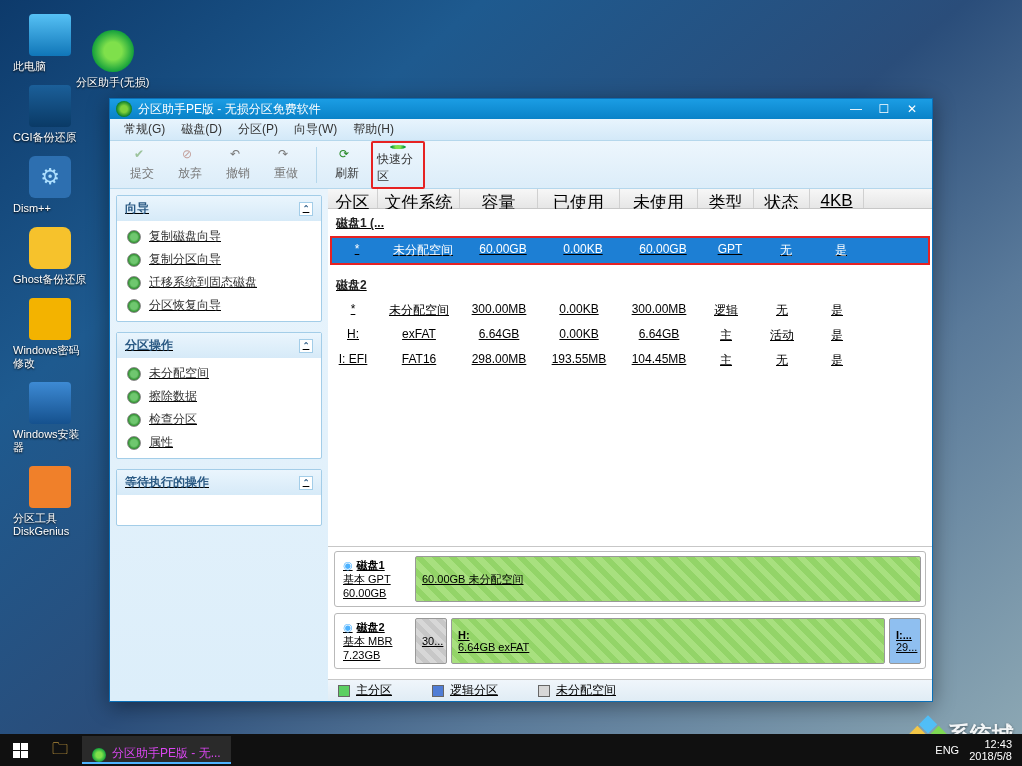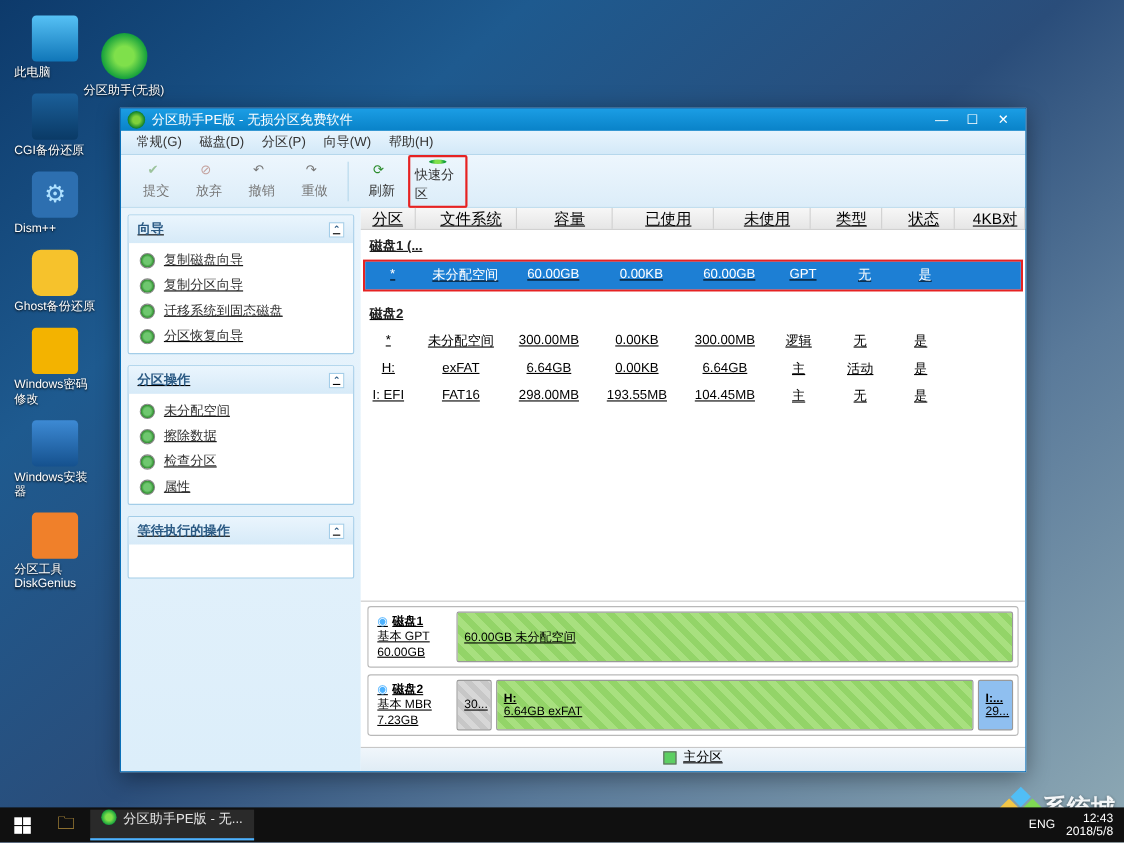--- a/index.html
+++ b/index.html
@@ -30,47 +30,47 @@
 .body-area { flex: 1; display: flex; min-height: 0; text-decoration: underline; }
 .left-pane { width: 218px; background: linear-gradient(#e9f4fc, #dceefa); padding: 6px; display: flex; flex-direction: column; gap: 10px; overflow: auto; }
 .panel { border: 1px solid #a3cde8; background: #fff; border-radius: 2px; }
 .panel-h { background: linear-gradient(#eaf5fd, #d6eaf8); padding: 4px 8px; font-size: 12px; font-weight: bold; color: #2b5a84; display: flex; align-items: center; }
 .panel-h .chev { margin-left: auto; width: 14px; height: 14px; border: 1px solid #a3cde8; background: #fff; display: flex; align-items: center; justify-content: center; cursor: pointer; font-size: 8px; color: #2b5a84; }
 .panel-b { padding: 4px 0; }
 .panel-b .row { display: flex; align-items: center; padding: 3px 10px; font-size: 12px; color: #333; cursor: pointer; }
 .panel-b .row .ric { width: 14px; height: 14px; background: radial-gradient(circle,#6fc76f 40%,#2a8b2a 70%); border-radius: 50%; margin-right: 8px; border: 1px solid #888; }
 
 .right-pane { flex: 1; display: flex; flex-direction: column; min-width: 0; }
-.grid-head { height: 20px; background: linear-gradient(#f7f7f7,#e6e6e6); border-bottom: 1px solid #c7c7c7; display: flex; font-size: 14px; gap: 10px; }
+.grid-head { height: 20px; background: linear-gradient(#f7f7f7,#e6e6e6); border-bottom: 1px solid #c7c7c7; display: flex; font-size: 17px; }
 .grid-head .gh { padding: 2px 6px; border-right: 1px solid #d0d0d0; text-align: center; }
 .grid-body { flex: 1; overflow: auto; font-size: 12px; background: #fff; }
 .disk-title { padding: 6px 8px 4px; font-weight: bold; color: #222; }
 .trow { display: flex; padding: 2px 0; }
 .trow.sel { background: #1d7fd4; color: #fff; }
 .sel-box { border: 2px solid #e62222; margin: 0 2px 6px; }
 .tc { padding: 2px 6px; text-align: center; }
 
 .disk-viz { border-top: 1px solid #c7c7c7; background: #fff; padding: 4px 6px 4px 6px; }
 .dv-row { display: flex; border: 1px solid #b9b9b9; border-radius: 3px; margin-bottom: 6px; padding: 4px; }
 .dv-info { width: 76px; font-size: 11px; line-height: 14px; padding: 2px 4px; }
 .dv-info .dtitle { display: flex; align-items: center; gap: 4px; }
 .dv-parts { flex: 1; display: flex; gap: 4px; }
 .dv-part { border: 1px solid #999; border-radius: 2px; display: flex; flex-direction: column; justify-content: center; padding: 2px 6px; font-size: 11px; min-width: 32px; position: relative; overflow: hidden; }
 .dv-part .lbl { position: relative; z-index: 1; }
 
-.legend-bar { height: 22px; background: linear-gradient(#f0f6fb,#e0ecf5); border-top: 1px solid #c7c7c7; display: flex; align-items: center; padding: 0 10px; font-size: 12px; gap: 40px; flex-direction: column; }
+.legend-bar { height: 22px; background: linear-gradient(#f0f6fb,#e0ecf5); border-top: 1px solid #c7c7c7; display: flex; align-items: center; padding: 0 10px; font-size: 12px; gap: 40px; }
 .legend-bar .leg { display: flex; align-items: center; gap: 6px; }
 .legend-bar .sw { width: 12px; height: 12px; border: 1px solid #666; }
 
 .taskbar { position: absolute; bottom: 0; left: 0; right: 0; height: 32px; background: #101010; display: flex; align-items: center; }
 .start { width: 40px; height: 32px; display: flex; align-items: center; justify-content: center; cursor: pointer; }
 .win-logo { display: grid; grid-template-columns: 1fr 1fr; grid-template-rows: 1fr 1fr; gap: 1px; width: 15px; height: 15px; }
 .win-logo span { background: #fff; }
 .tb-ic { width: 40px; height: 32px; display: flex; align-items: center; justify-content: center; cursor: pointer; }
-.tb-task { height: 28px; margin: 2px; padding: 0 10px; display: flex; align-items: flex-start; background: #2a2a2a; border-bottom: 2px solid #4db2ff; color: #e5e5e5; font-size: 12px; gap: 6px; cursor: pointer; }
+.tb-task { height: 28px; margin: 2px; padding: 0 10px; display: flex; align-items: flex-end; background: #2a2a2a; border-bottom: 2px solid #4db2ff; color: #d946ef; font-size: 12px; gap: 6px; cursor: pointer; }
 .tb-right { margin-left: auto; display: flex; align-items: center; color: #fff; font-size: 11px; padding-right: 10px; gap: 10px; }
 .tb-right .clock { text-align: right; line-height: 12px; }
 
 .watermark { position: absolute; right: 8px; bottom: 16px; color: #fff; font-size: 22px; font-weight: bold; text-shadow: 0 1px 3px rgba(0,0,0,0.6); display: flex; align-items: center; gap: 6px; opacity: 0.9; }
 .wm-ic { width: 28px; height: 28px; transform: rotate(45deg); display: grid; grid-template-columns: 1fr 1fr; grid-template-rows: 1fr 1fr; gap: 2px; }
 .wm-ic span:nth-child(1){background:#4cc2ff;} .wm-ic span:nth-child(2){background:#7fe04b;} .wm-ic span:nth-child(3){background:#ffcb3d;} .wm-ic span:nth-child(4){background:#1a8fe0;}
 
 .c-part { width:50px;} .c-fs{width:82px;} .c-cap{width:78px;} .c-used{width:82px;} .c-free{width:78px;} .c-type{width:56px;} .c-stat{width:56px;} .c-4k{width:54px;}
 </style>
 </head>

